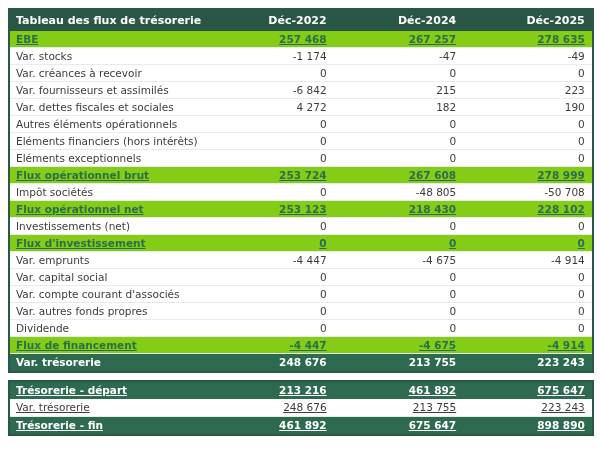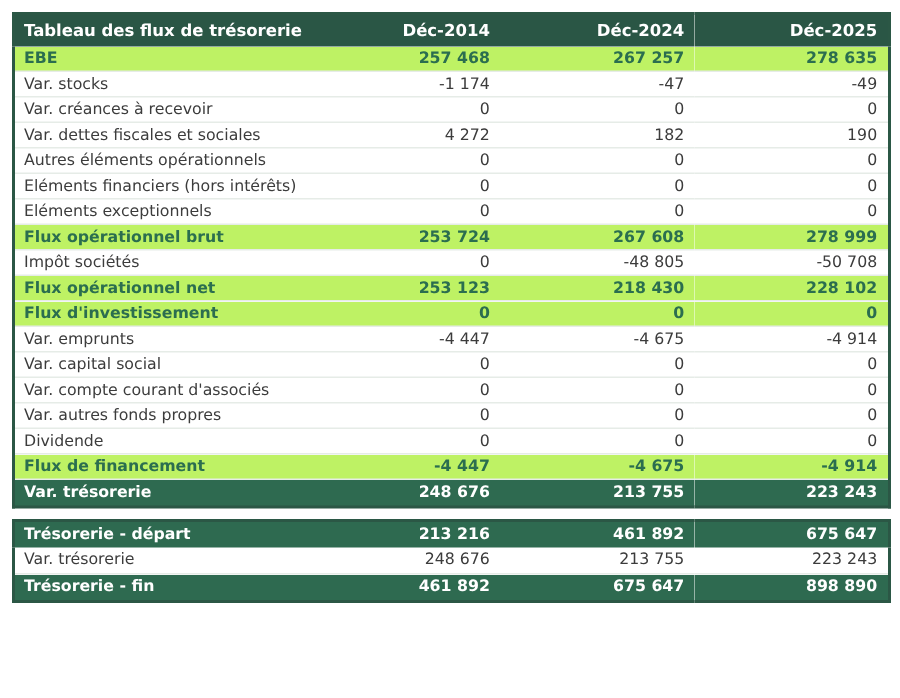--- a/index.html
+++ b/index.html
@@ -29,41 +29,41 @@
     line-height: 16px;
     height: 16px;
     white-space: nowrap;
     overflow: hidden;
   }
   thead th { height: 21px; line-height: 21px; background: #2A5645; color: #ffffff; font-weight: bold; font-size: 11px; }
   th.label, td.label { text-align: left; padding-left: 6px; }
   th.num,   td.num   { text-align: right; padding-right: 7px; }
 
   tr.row-normal td   { background: #ffffff; color: #3C3C3C; border-bottom: 1px solid #E6ECE7; }
-  tr.row-subtotal td { background: #bef264; color: #2B6E4F; font-weight: bold; border-bottom: 1px solid #E6ECE7; }
+  tr.row-subtotal td { background: #84cc16; color: #2B6E4F; font-weight: bold; border-bottom: 1px solid #E6ECE7; text-decoration: underline; }
   tr.row-dark td     { background: #2E6A50; color: #ffffff; font-weight: bold; border-bottom: none; height: 17px; line-height: 17px; }
 
-  table.summary td { height: 17px; line-height: 17px; }
+  table.summary td { height: 17px; line-height: 17px; text-decoration: underline; }
 </style>
 </head>
 <body>
 
 <div class="wrap">
 
   <table class="main">
     <colgroup>
       <col class="c-label">
         <col class="c-num">
         <col class="c-num">
         <col class="c-num">
     </colgroup>
     <thead>
       <tr>
         <th class="label">Tableau des flux de trésorerie (£)</th>
-        <th class="num">Déc-2014</th>
+        <th class="num">Déc-2022</th>
         <th class="num">Déc-2024</th>
         <th class="num">Déc-2025</th>
       </tr>
     </thead>
     <tbody>
         <tr class="row-subtotal">
           <td class="label">EBE</td>
           <td class="num">257 468</td>
           <td class="num">267 257</td>
           <td class="num">278 635</td>
@@ -74,20 +74,26 @@
           <td class="num">-47</td>
           <td class="num">-49</td>
         </tr>
         <tr class="row-normal">
           <td class="label">Var. créances à recevoir</td>
           <td class="num">0</td>
           <td class="num">0</td>
           <td class="num">0</td>
         </tr>
         <tr class="row-normal">
+          <td class="label">Var. fournisseurs et assimilés</td>
+          <td class="num">-6 842</td>
+          <td class="num">215</td>
+          <td class="num">223</td>
+        </tr>
+        <tr class="row-normal">
           <td class="label">Var. dettes fiscales et sociales</td>
           <td class="num">4 272</td>
           <td class="num">182</td>
           <td class="num">190</td>
         </tr>
         <tr class="row-normal">
           <td class="label">Autres éléments opérationnels</td>
           <td class="num">0</td>
           <td class="num">0</td>
           <td class="num">0</td>
@@ -114,20 +120,26 @@
           <td class="label">Impôt sociétés</td>
           <td class="num">0</td>
           <td class="num">-48 805</td>
           <td class="num">-50 708</td>
         </tr>
         <tr class="row-subtotal">
           <td class="label">Flux opérationnel net</td>
           <td class="num">253 123</td>
           <td class="num">218 430</td>
           <td class="num">228 102</td>
+        </tr>
+        <tr class="row-normal">
+          <td class="label">Investissements (net)</td>
+          <td class="num">0</td>
+          <td class="num">0</td>
+          <td class="num">0</td>
         </tr>
         <tr class="row-subtotal">
           <td class="label">Flux d'investissement</td>
           <td class="num">0</td>
           <td class="num">0</td>
           <td class="num">0</td>
         </tr>
         <tr class="row-normal">
           <td class="label">Var. emprunts</td>
           <td class="num">-4 447</td>

